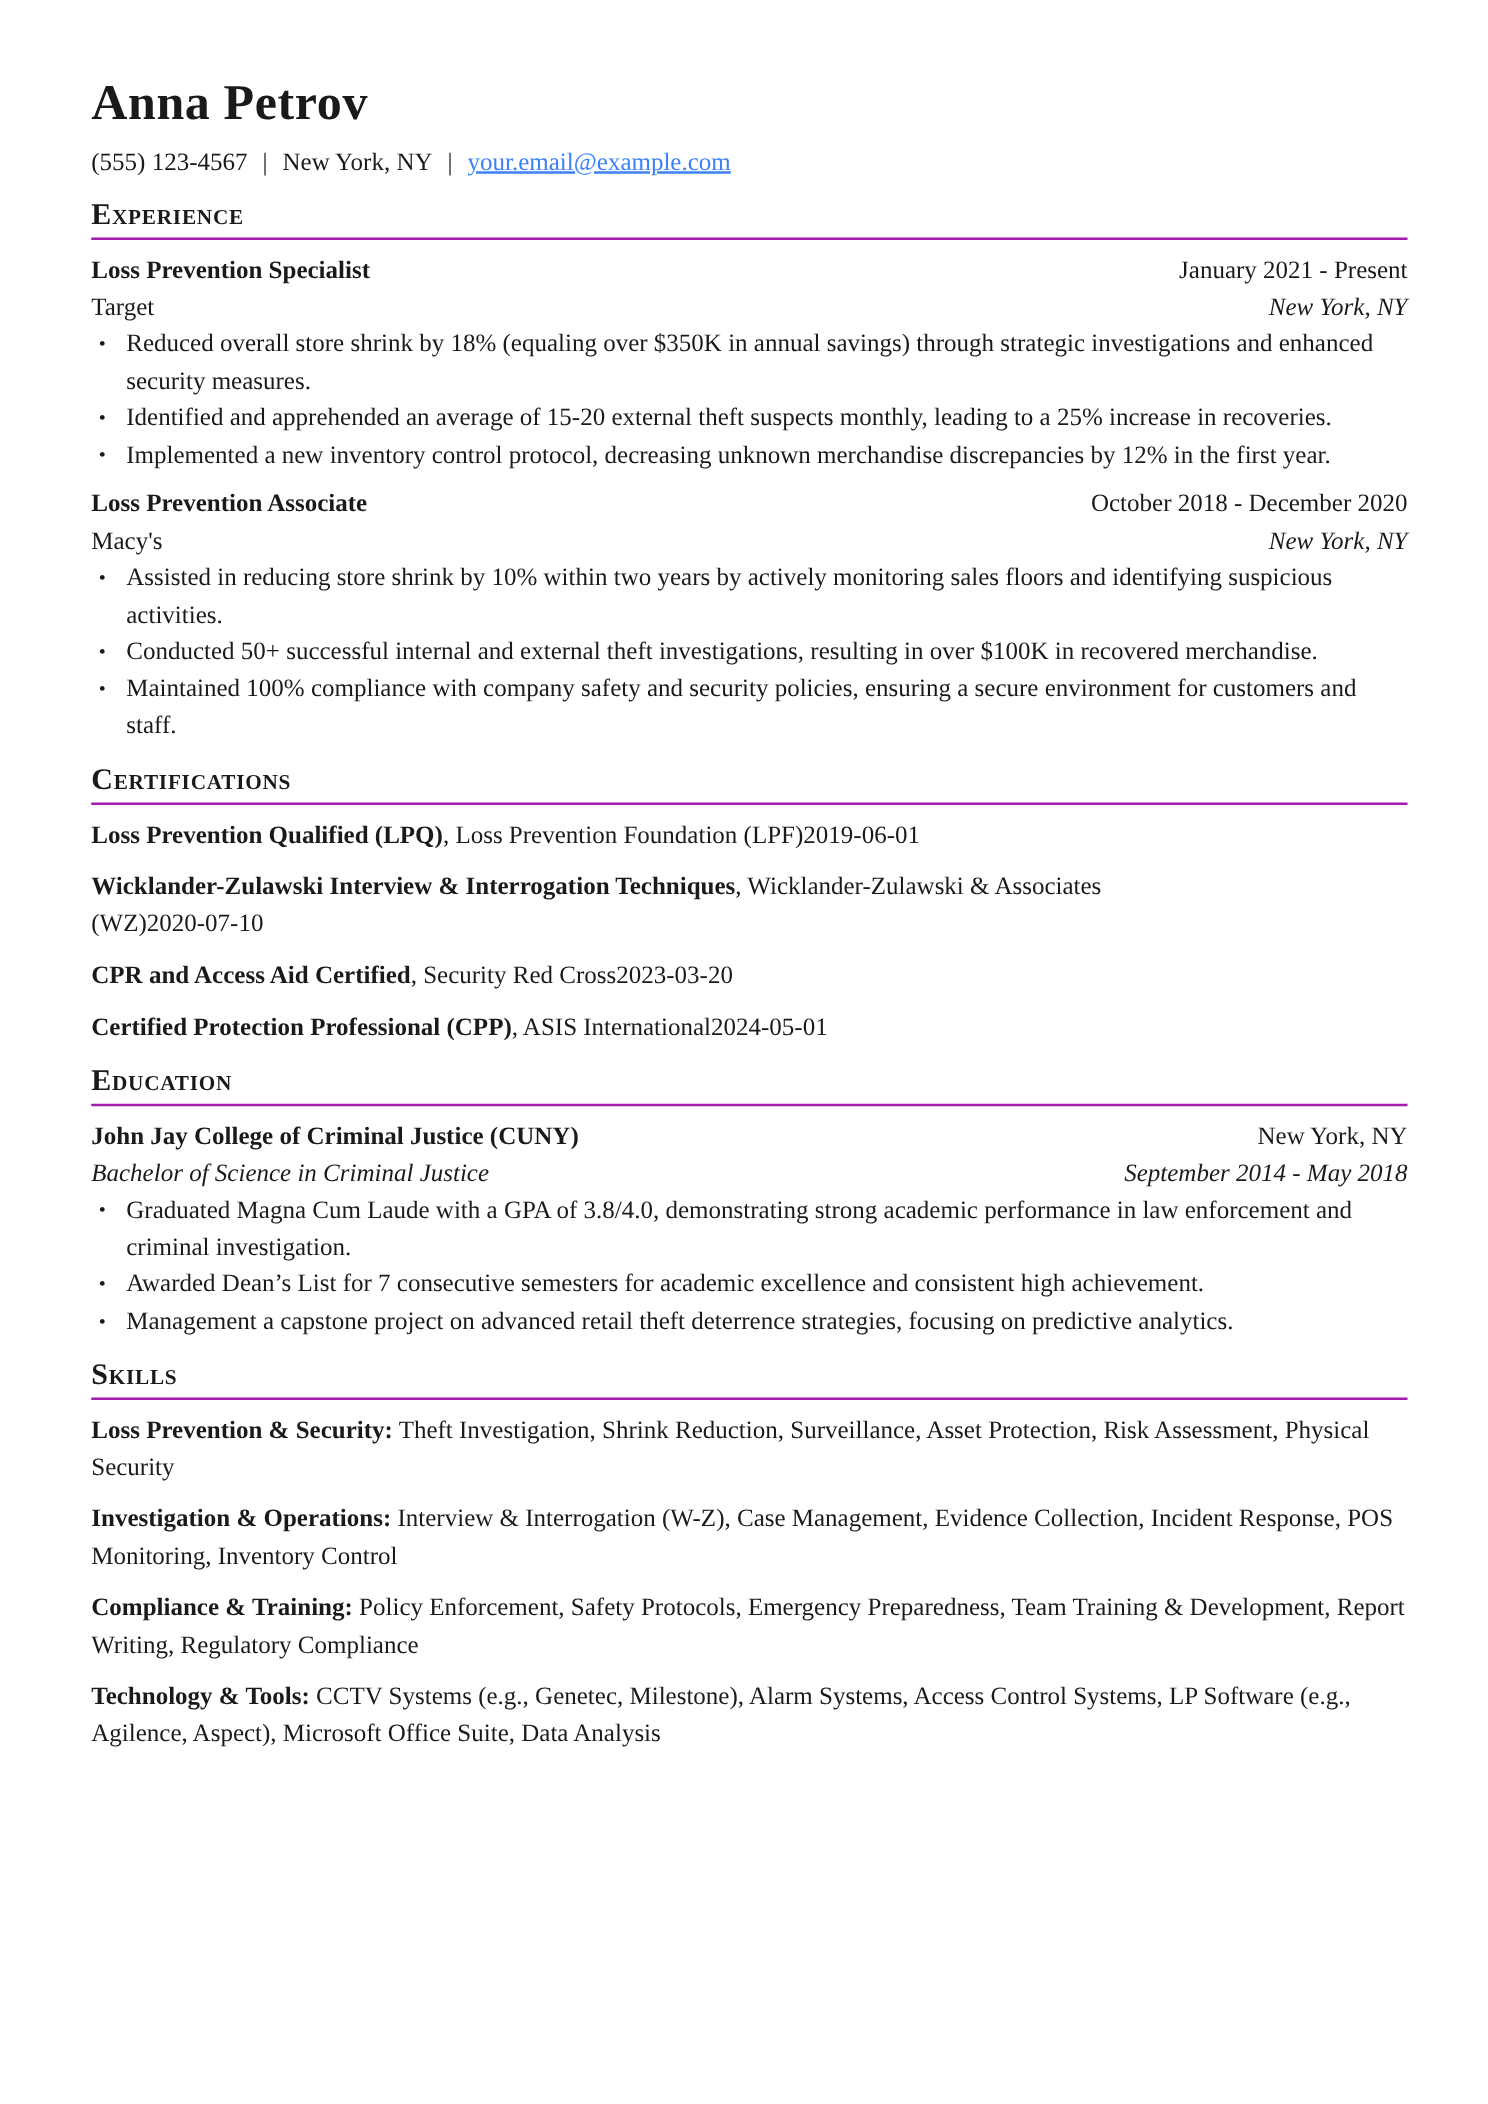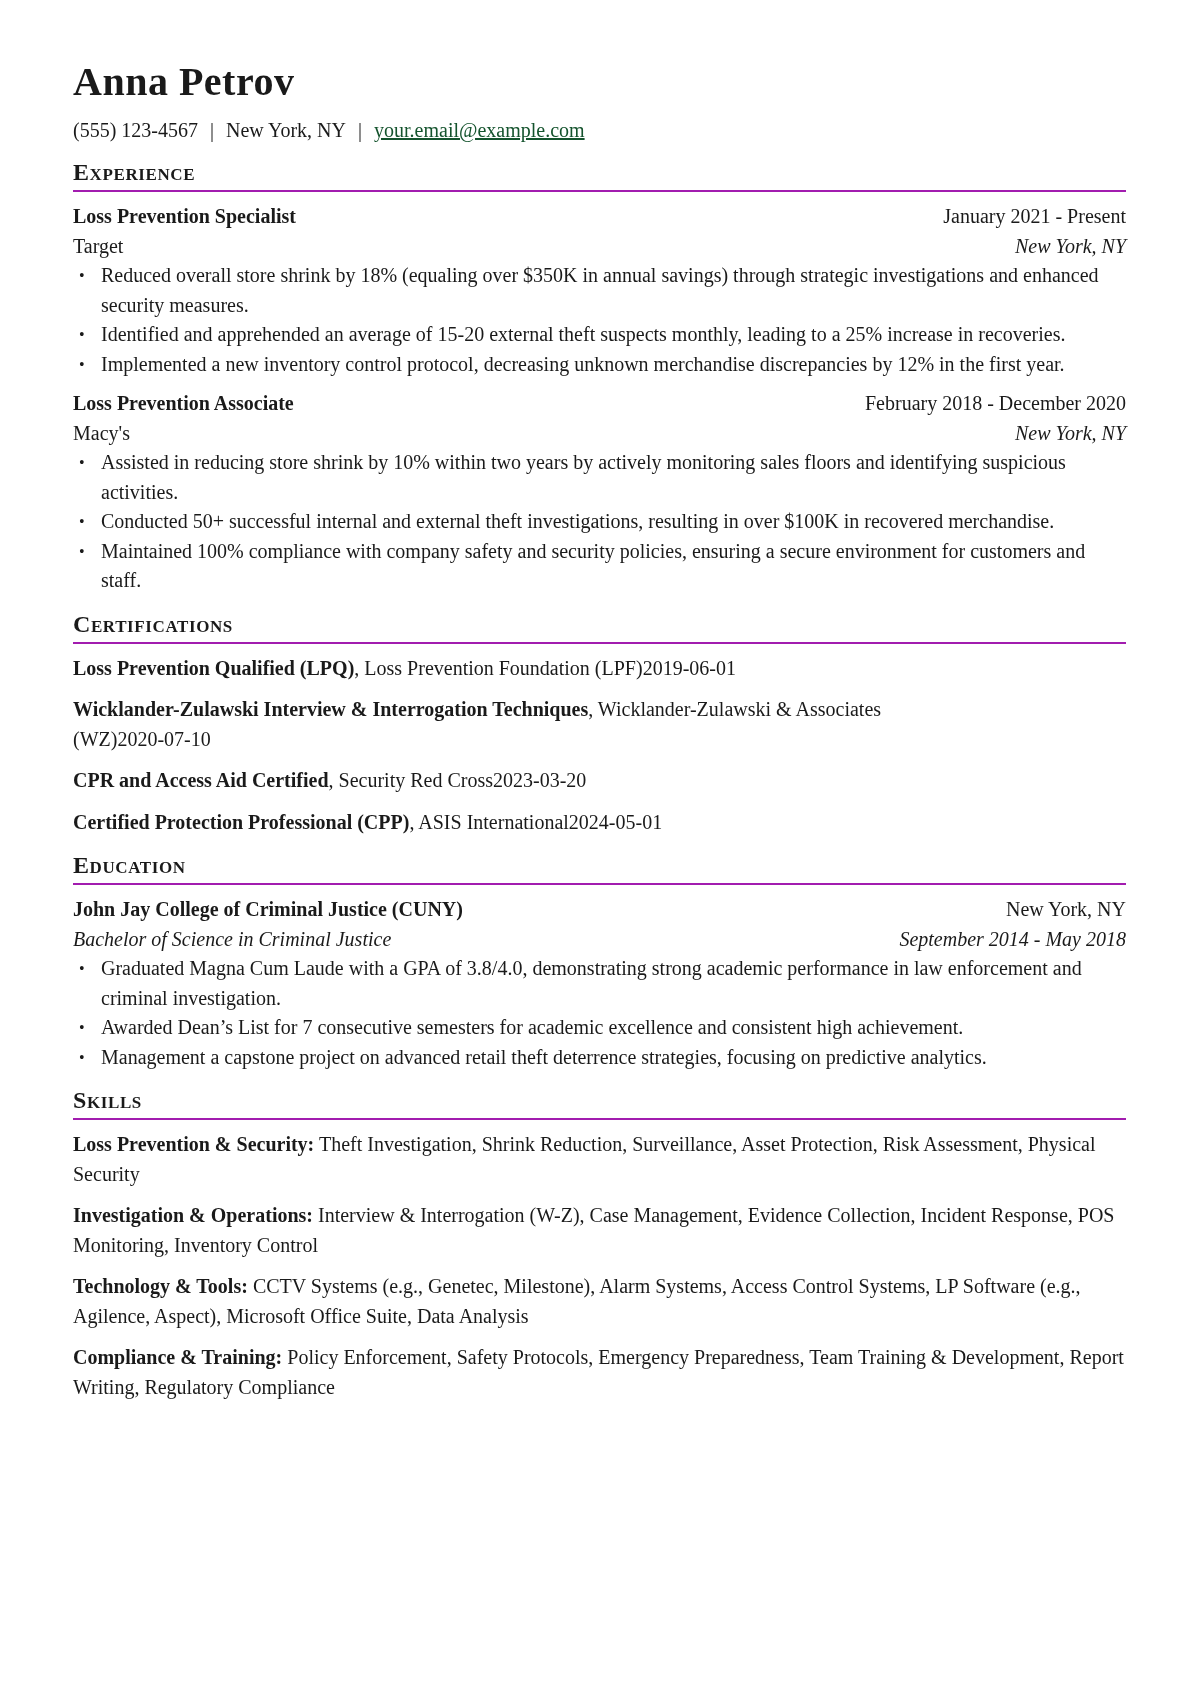--- a/index.html
+++ b/index.html
@@ -11,21 +11,21 @@
   .page { position: absolute; left: 73px; top: 58px; width: 1053px; }
   .name {
     font-family: "Liberation Serif", "DejaVu Serif", serif;
     font-weight: bold; font-size: 40px; line-height: 48px; margin: 0; letter-spacing: 0.5px;
   }
   .contact {
     font-family: "Liberation Serif", "DejaVu Serif", serif;
     font-size: 20px; line-height: 28px; margin-top: 10px;
   }
   .contact .sep { margin: 0 12px; }
-  .contact a { color: #14532d; text-decoration: underline; }
+  .contact a { color: #3b82f6; text-decoration: underline; }
   .section { margin-top: 14px; }
   .section-title {
     font-family: "Liberation Serif", "DejaVu Serif", serif;
     font-weight: bold; font-variant: small-caps; font-size: 24px; line-height: 28px;
     letter-spacing: 0.6px;
     border-bottom: 2px solid #a21caf; padding-bottom: 4px; margin-bottom: 10px;
   }
   .row { display: flex; justify-content: space-between; align-items: baseline;
     font-family: "Liberation Serif", "DejaVu Serif", serif; font-size: 20px; line-height: 29.5px; }
   .b { font-weight: bold; }
@@ -65,21 +65,21 @@
       <ul class="bullets">
         <li><span class="dot">•</span><span>Reduced overall store shrink by 18% (equaling over $350K in annual savings) through strategic investigations and enhanced security measures.</span></li>
         <li><span class="dot">•</span><span>Identified and apprehended an average of 15-20 external theft suspects monthly, leading to a 25% increase in recoveries.</span></li>
         <li><span class="dot">•</span><span>Implemented a new inventory control protocol, decreasing unknown merchandise discrepancies by 12% in the first year.</span></li>
       </ul>
     </div>
 
     <div class="entry">
       <div class="row">
           <span class="b">Loss Prevention Associate</span>
-          <span>February 2018 - December 2020</span>
+          <span>October 2018 - December 2020</span>
         </div>
       <div class="row">
           <span>Macy's</span>
           <span class="i">New York, NY</span>
         </div>
       <ul class="bullets">
         <li><span class="dot">•</span><span>Assisted in reducing store shrink by 10% within two years by actively monitoring sales floors and identifying suspicious activities.</span></li>
         <li><span class="dot">•</span><span>Conducted 50+ successful internal and external theft investigations, resulting in over $100K in recovered merchandise.</span></li>
         <li><span class="dot">•</span><span>Maintained 100% compliance with company safety and security policies, ensuring a secure environment for customers and staff.</span></li>
       </ul>
@@ -131,16 +131,16 @@
         <li><span class="dot">•</span><span>Awarded Dean’s List for 7 consecutive semesters for academic excellence and consistent high achievement.</span></li>
         <li><span class="dot">•</span><span>Management a capstone project on advanced retail theft deterrence strategies, focusing on predictive analytics.</span></li>
       </ul>
     </div>
   </div>
 
   <div class="section">
     <div class="section-title">Skills</div>
     <div class="skill"><span class="b">Loss Prevention &amp; Security:</span> <span>Theft Investigation, Shrink Reduction, Surveillance, Asset Protection, Risk Assessment, Physical Security</span></div>
     <div class="skill"><span class="b">Investigation &amp; Operations:</span> <span>Interview &amp; Interrogation (W-Z), Case Management, Evidence Collection, Incident Response, POS Monitoring, Inventory Control</span></div>
+    <div class="skill"><span class="b">Compliance &amp; Training:</span> <span>Policy Enforcement, Safety Protocols, Emergency Preparedness, Team Training &amp; Development, Report Writing, Regulatory Compliance</span></div>
     <div class="skill"><span class="b">Technology &amp; Tools:</span> <span>CCTV Systems (e.g., Genetec, Milestone), Alarm Systems, Access Control Systems, LP Software (e.g., Agilence, Aspect), Microsoft Office Suite, Data Analysis</span></div>
-    <div class="skill"><span class="b">Compliance &amp; Training:</span> <span>Policy Enforcement, Safety Protocols, Emergency Preparedness, Team Training &amp; Development, Report Writing, Regulatory Compliance</span></div>
   </div>
 </div>
 
 </body></html>

